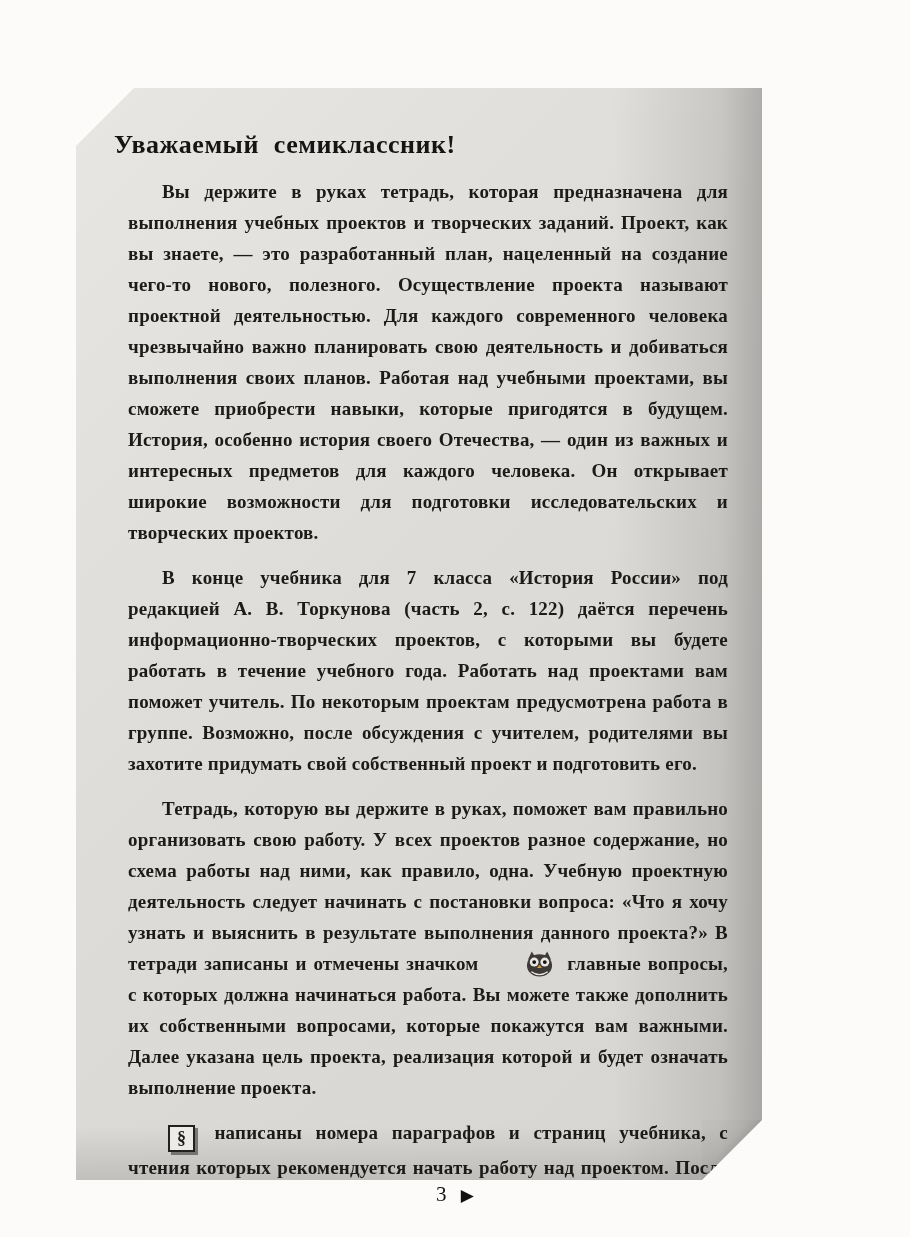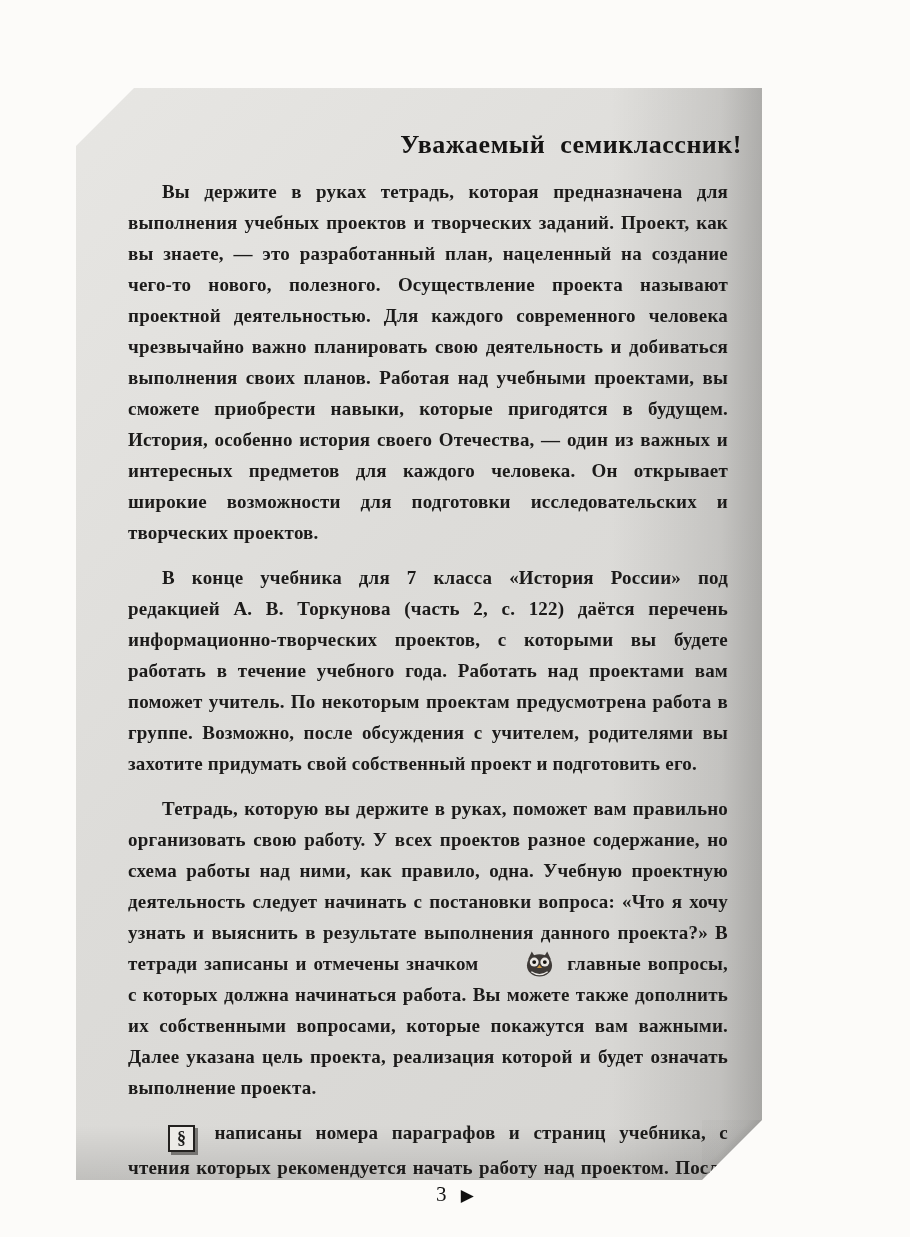--- a/index.html
+++ b/index.html
@@ -42,21 +42,21 @@
     position: relative;
     height: 100%;
     padding: 42px 20px 0 38px;
     overflow: hidden;
   }
 
   .title {
     margin: 0 0 16px 0;
     font-size: 26px;
     font-weight: bold;
-    text-align: right;
+    text-align: left;
     letter-spacing: 0.5px;
     word-spacing: 8px;
     color: #161514;
   }
 
   .para {
     margin: 14px;
     font-size: 19px;
     line-height: 31px;
     font-weight: bold;

